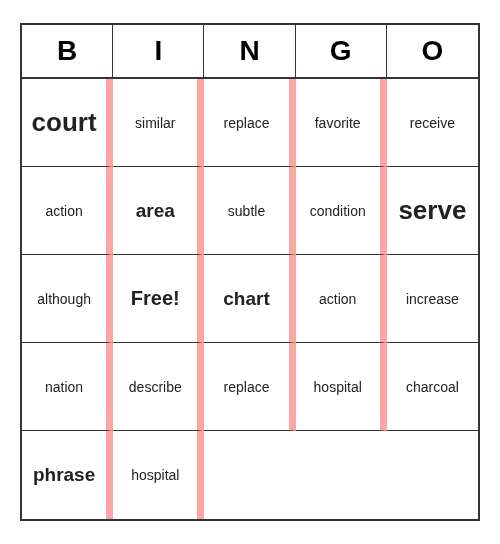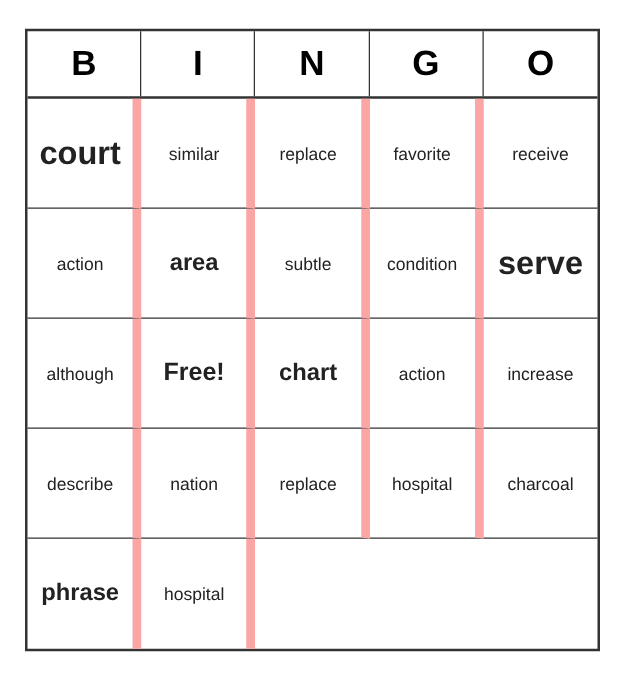--- a/index.html
+++ b/index.html
@@ -106,21 +106,21 @@
       <div class="bingo-cell">action</div>
       <div class="bingo-cell medium">area</div>
       <div class="bingo-cell">subtle</div>
       <div class="bingo-cell">condition</div>
       <div class="bingo-cell large">serve</div>
       <div class="bingo-cell">although</div>
       <div class="bingo-cell free">Free!</div>
       <div class="bingo-cell medium">chart</div>
       <div class="bingo-cell">action</div>
       <div class="bingo-cell">increase</div>
+      <div class="bingo-cell">nation</div>
       <div class="bingo-cell">describe</div>
-      <div class="bingo-cell">nation</div>
       <div class="bingo-cell">replace</div>
       <div class="bingo-cell">hospital</div>
       <div class="bingo-cell">charcoal</div>
       <div class="bingo-cell medium">phrase</div>
       <div class="bingo-cell">hospital</div>
     </div>
 </div>
 
 </body></html>

